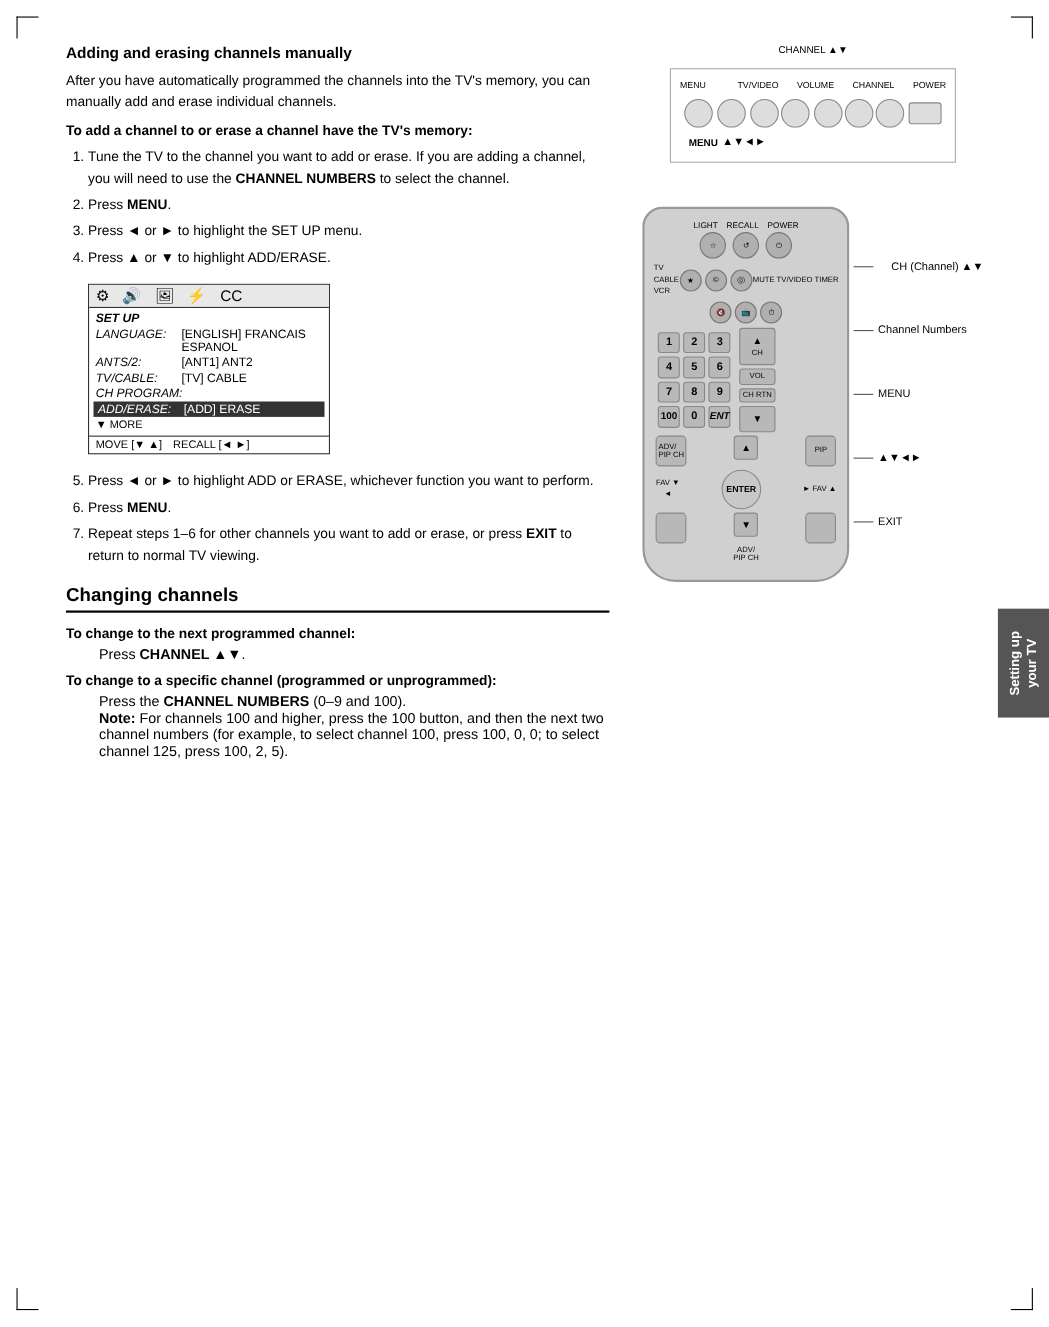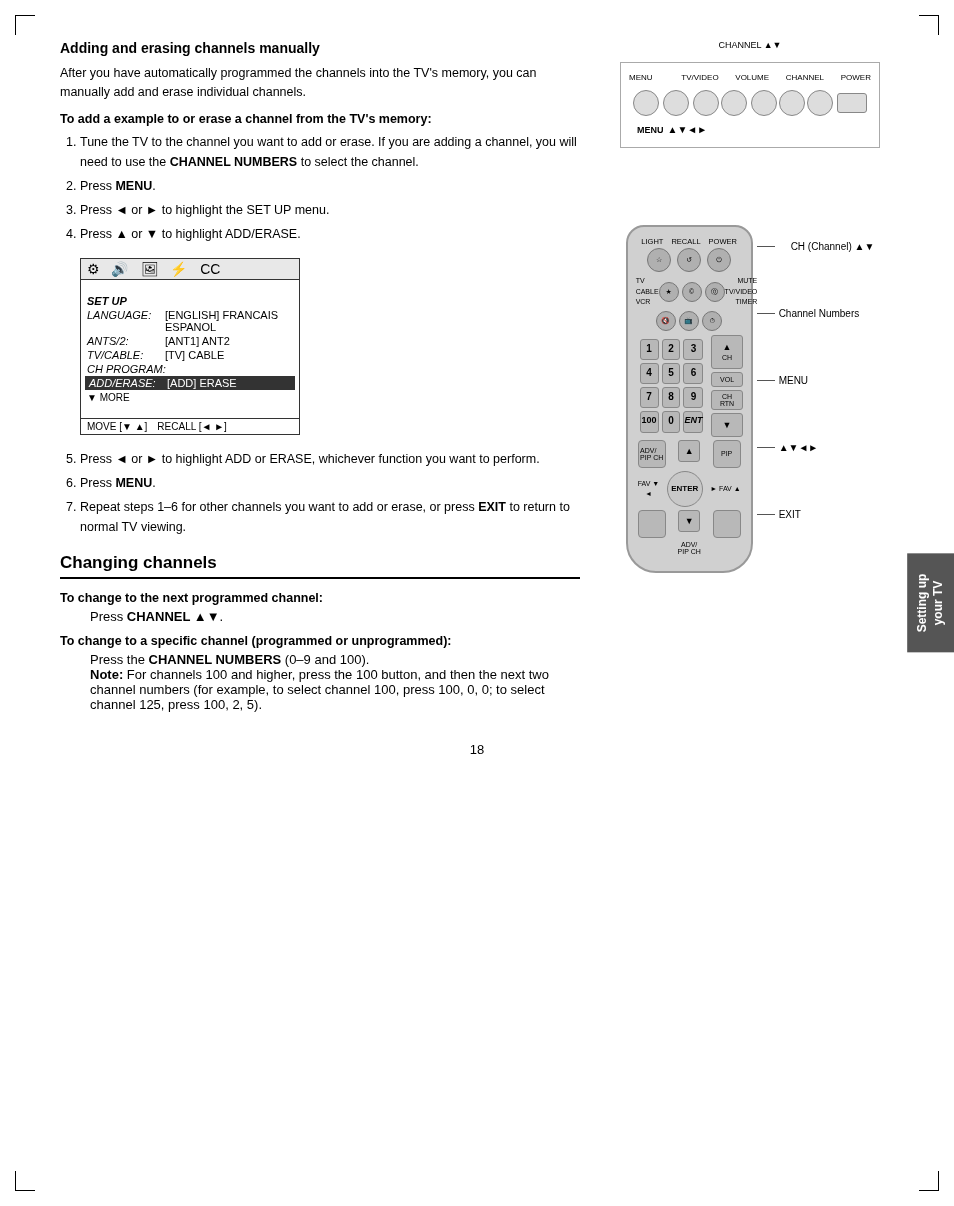--- a/index.html
+++ b/index.html
@@ -116,21 +116,21 @@
       display: flex;
       gap: 12px;
     }
 
     .menu-icon {
       font-size: 14px;
       line-height: 1;
     }
 
     .menu-body {
-      padding: 14px 6px;
+      padding: 3px 6px;
     }
 
     .menu-row {
       padding: 1px 0;
       font-size: 11px;
       display: flex;
       gap: 8px;
     }
 
     .menu-row.highlighted {
@@ -224,27 +224,26 @@
       gap: 1px;
     }
 
     .channel-label-top {
       text-align: center;
       font-size: 9px;
       margin-bottom: 2px;
     }
 
     .remote-body {
-      width: 127px;
+      width: 188px;
       background: #d0d0d0;
       border-radius: 18px 18px 30px 30px;
       border: 2px solid #999;
       padding: 10px 8px 16px 8px;
       position: relative;
-      margin-top: 37px;
     }
 
     .remote-top-labels {
       display: flex;
       justify-content: center;
       gap: 8px;
       font-size: 7.5px;
       margin-bottom: 2px;
     }
 
@@ -391,21 +390,21 @@
   </div>
 
   <div class="main-content">
 
     <div class="left-column">
 
       <div class="section-heading">Adding and erasing channels manually</div>
 
       <div class="body-text">After you have automatically programmed the channels into the TV's memory, you can manually add and erase individual channels.</div>
 
-      <div class="bold-label">To add a example to or erase a channel from the TV's memory:</div>
+      <div class="bold-label">To add a channel to or erase a channel have the TV's memory:</div>
 
       <ol class="step-list">
         <li>
           Tune the TV to the channel you want to add or erase. If you are adding a channel, you will need to use the <span class="bold">CHANNEL NUMBERS</span> to select the channel.
         </li>
         <li>
           Press <span class="bold">MENU</span>.
         </li>
         <li>Press ◄ or ► to highlight the SET UP menu.</li>
         <li>Press ▲ or ▼ to highlight ADD/ERASE.</li>
@@ -612,15 +611,14 @@
           <div style="display:flex; align-items:center; gap:4px; white-space:nowrap;">
             <div style="width:18px; height:1px; background:#555;"></div>
             <span style="font-size:10px;">EXIT</span>
           </div>
         </div>
       </div>
 
     </div>
   </div>
 
-  <div class="page-number">18</div>
 
 </div>
 
 </body></html>

